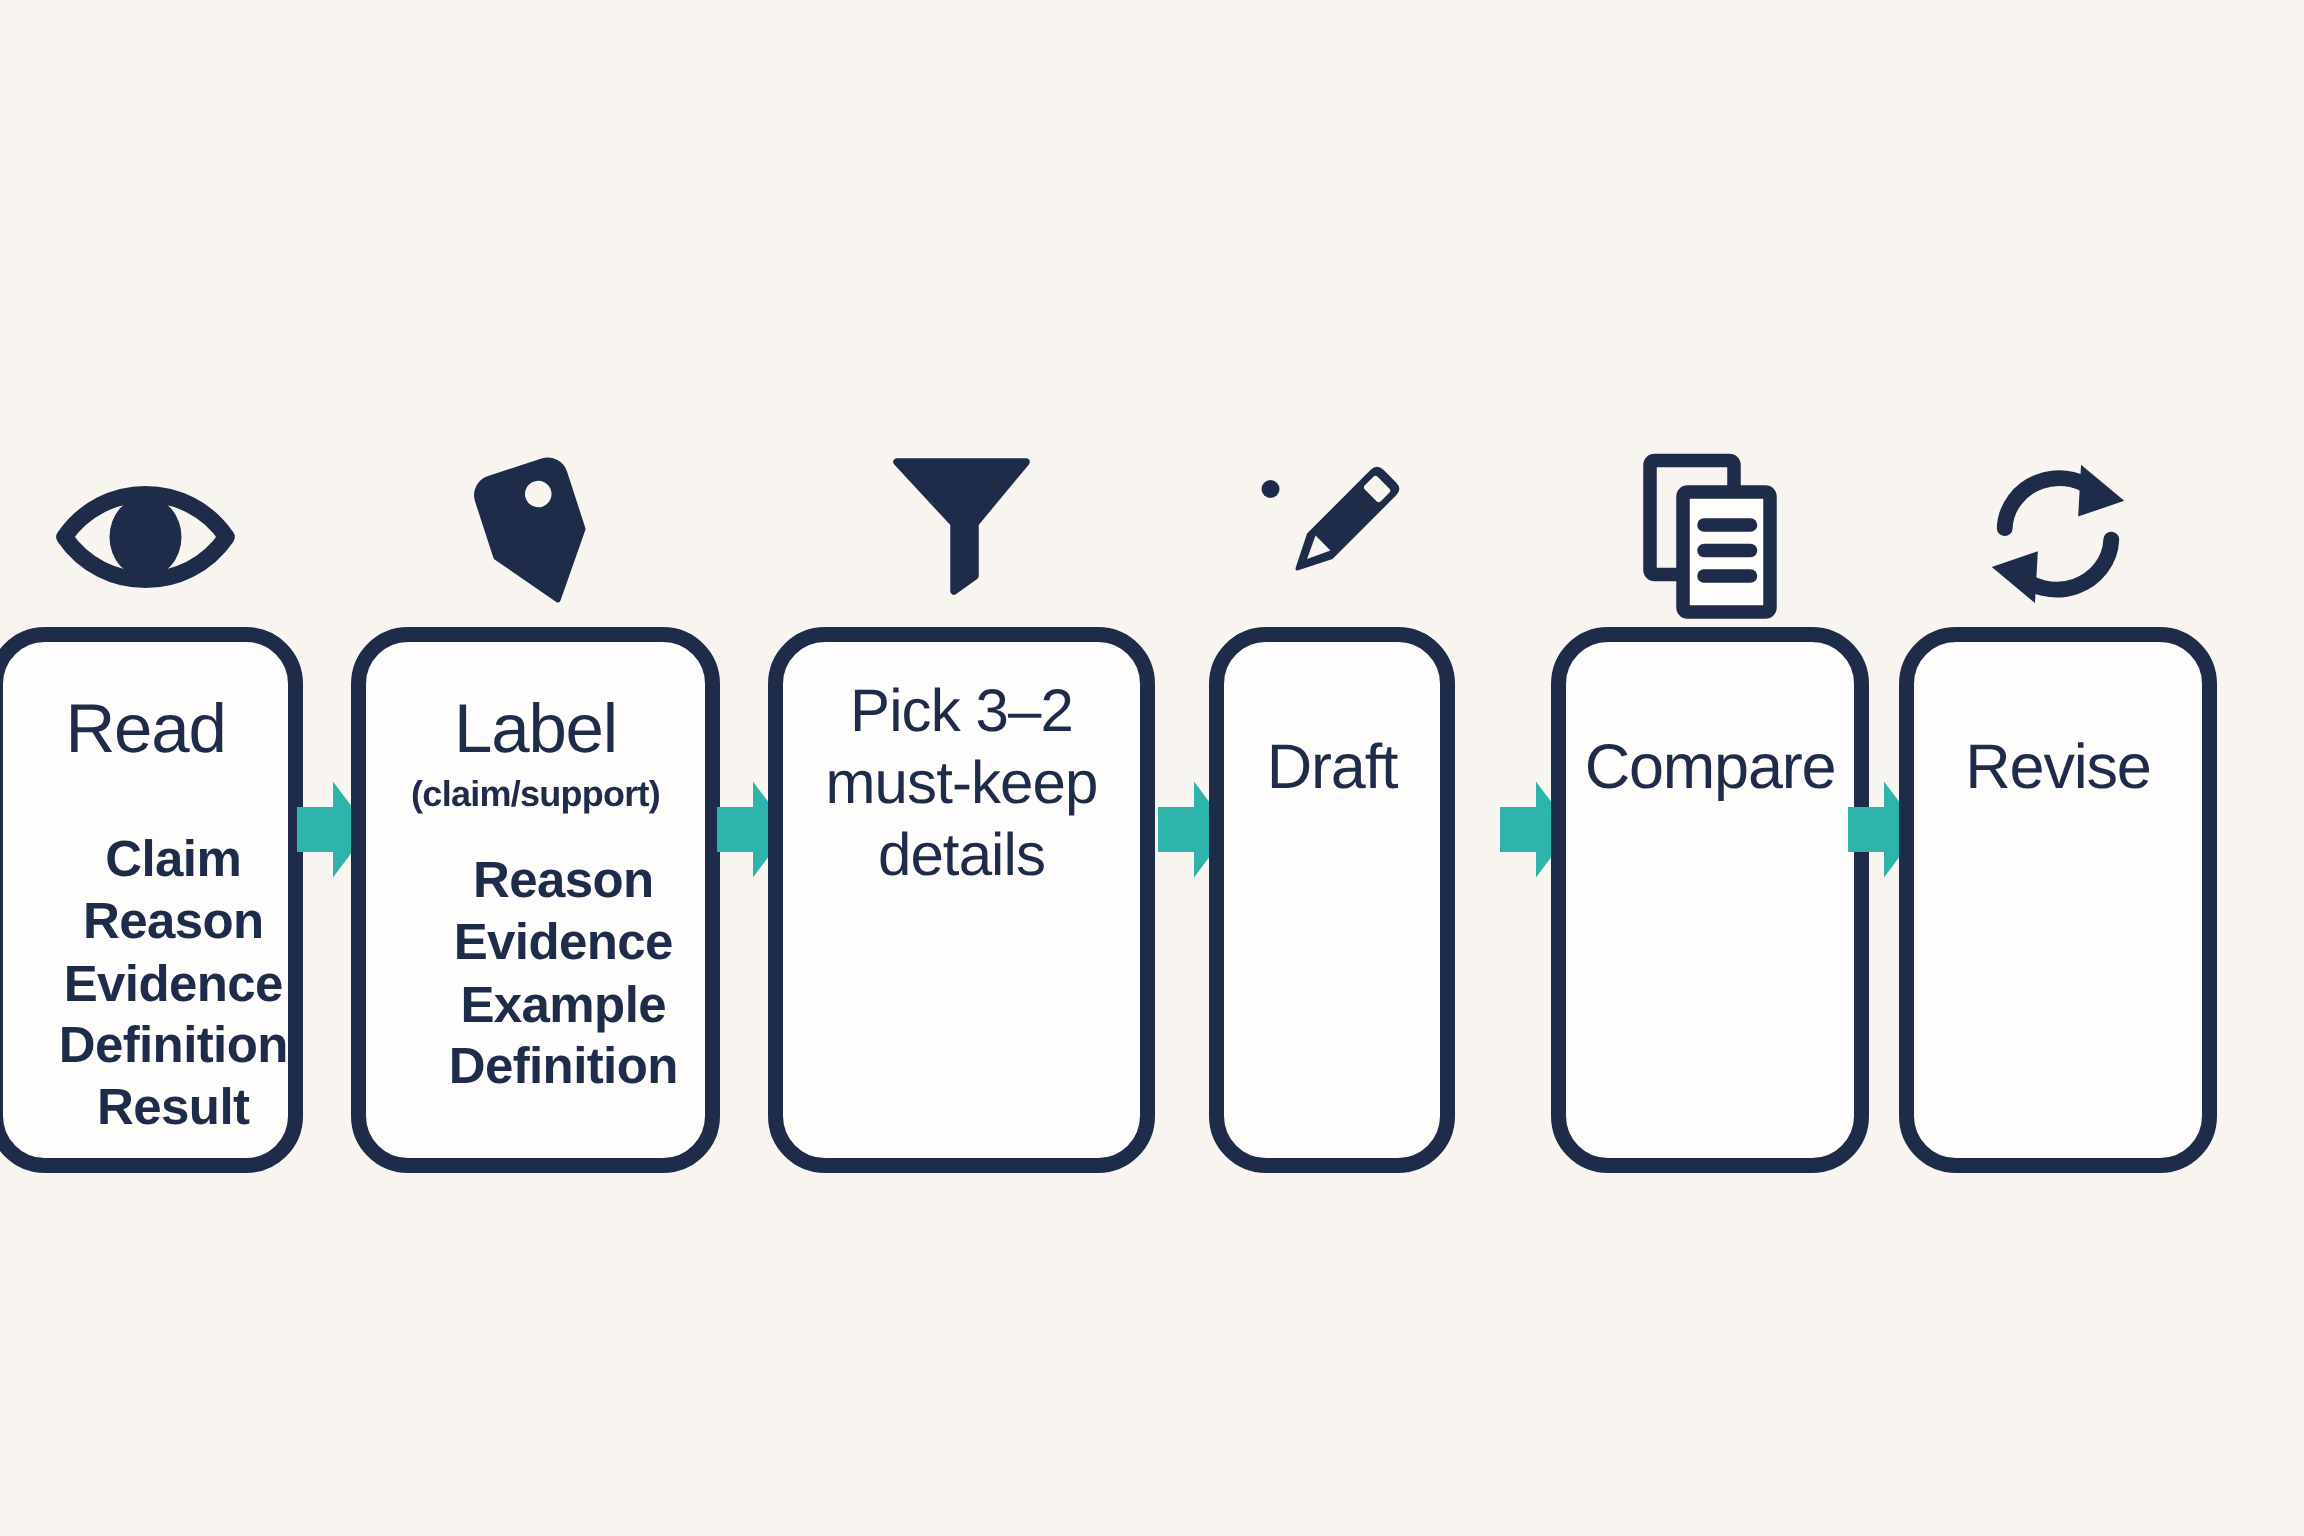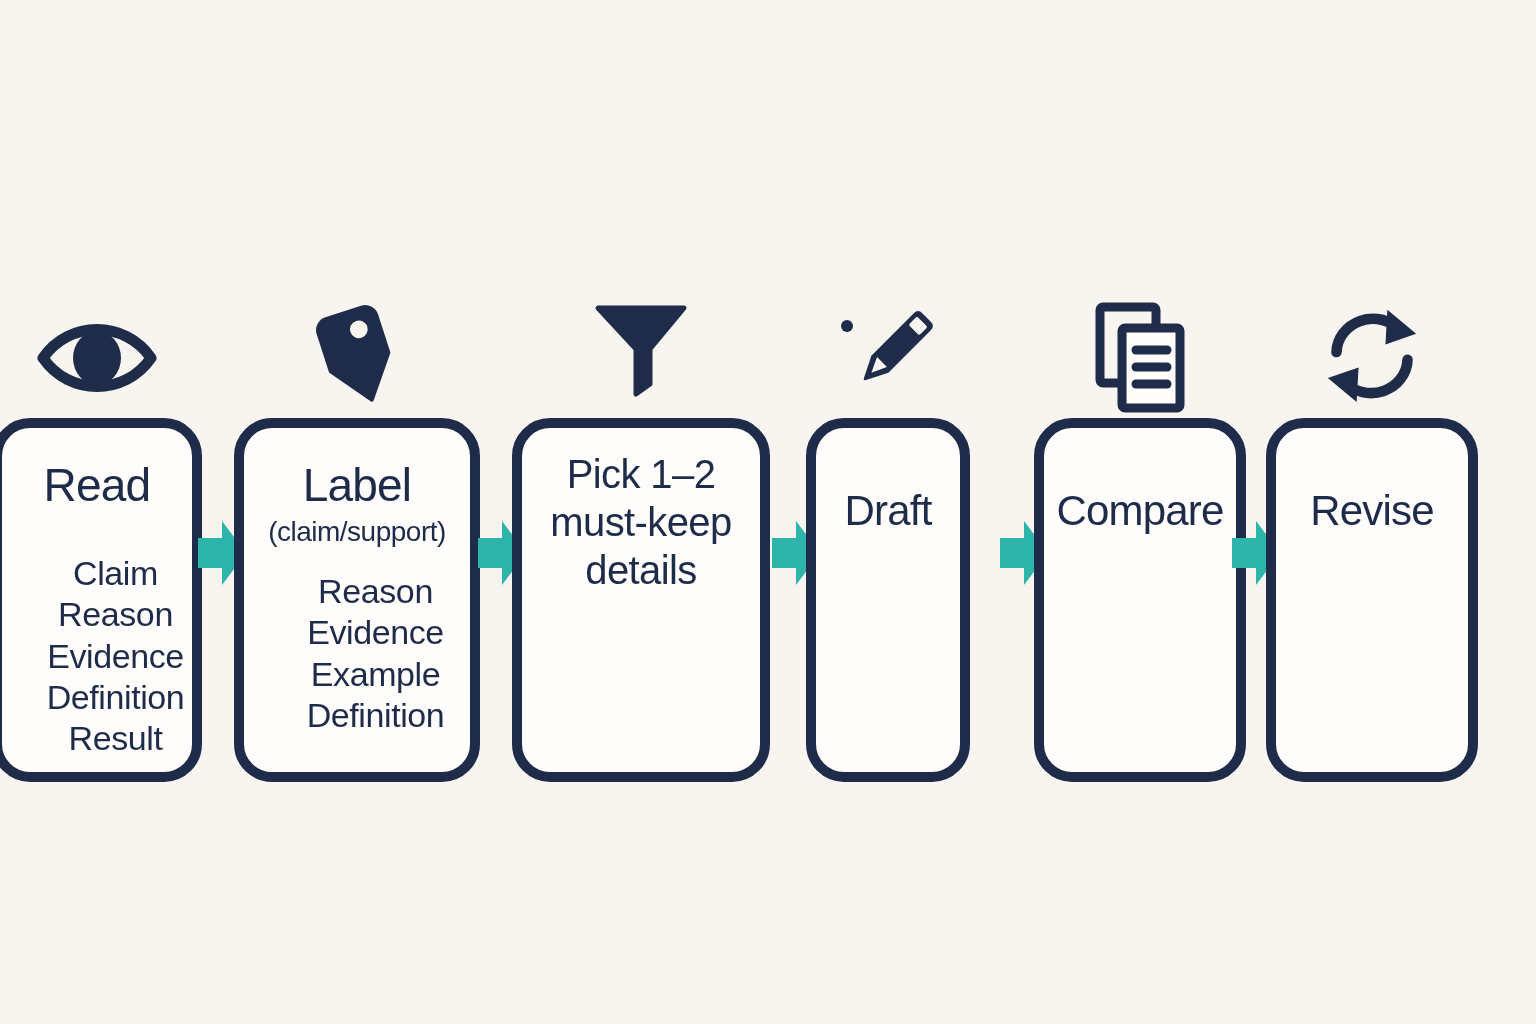--- a/index.html
+++ b/index.html
@@ -23,22 +23,22 @@
     border-radius:38px;
     display:flex;flex-direction:column;align-items:center;
     text-align:center;
   }
   .box-title{
     font-weight:400;font-size:46px;line-height:1.1;
     letter-spacing:-0.8px;white-space:pre-line;margin-top:32px;
   }
   .stage.tall-title .box-title{font-size:40px;line-height:1.2;margin-top:22px;letter-spacing:-0.6px;}
   .stage.solo .box-title{margin-top:60px;font-size:42px;}
-  .box-subtitle{font-size:28px;font-weight:400;margin-top:5px;letter-spacing:-0.5px;}
-  .box-list{margin-top:42px;font-size:34px;font-weight:400;line-height:1.22;letter-spacing:-0.4px;margin-left:37px;}
+  .box-subtitle{font-size:24px;font-weight:700;margin-top:5px;letter-spacing:-0.5px;}
+  .box-list{margin-top:42px;font-size:34px;font-weight:700;line-height:1.22;letter-spacing:-0.4px;margin-left:37px;}
   .box-list.tight{margin-top:23px;}
   .icon{
     position:absolute;left:50%;transform:translateX(-50%);
     color:var(--navy);
   }
   .icon svg{display:block;overflow:visible;}
   .arrow{position:absolute;top:521px;width:48px;height:64px;}
 </style>
 </head>
 <body>
@@ -88,21 +88,21 @@
   <svg class="arrow" style="left:478px;" viewBox="0 0 48 64">
     <polygon points="0,17 24,17 24,0 48,32 24,64 24,47 0,47" style="fill:var(--teal)"></polygon>
   </svg>
 
   <section class="stage tall-title" style="left:512px;width:258px;">
     <span class="icon" style="top:-126px;width:100px;height:96px;">
       <svg width="100" height="96" viewBox="0 0 100 96">
         <path d="M7 6 H93 L59 47 V82 L45 92 V47 Z" fill="currentColor" stroke="currentColor" stroke-width="5" stroke-linejoin="round"></path>
       </svg>
     </span>
-    <div class="box-title">Pick 1–2
+    <div class="box-title">Pick 3–2
 must-keep
 details</div>
   </section>
 
   <svg class="arrow" style="left:772px;" viewBox="0 0 48 64">
     <polygon points="0,17 24,17 24,0 48,32 24,64 24,47 0,47" style="fill:var(--teal)"></polygon>
   </svg>
 
   <section class="stage solo" style="left:806px;width:164px;">
     <span class="icon" style="top:-124px;width:100px;height:96px;">

